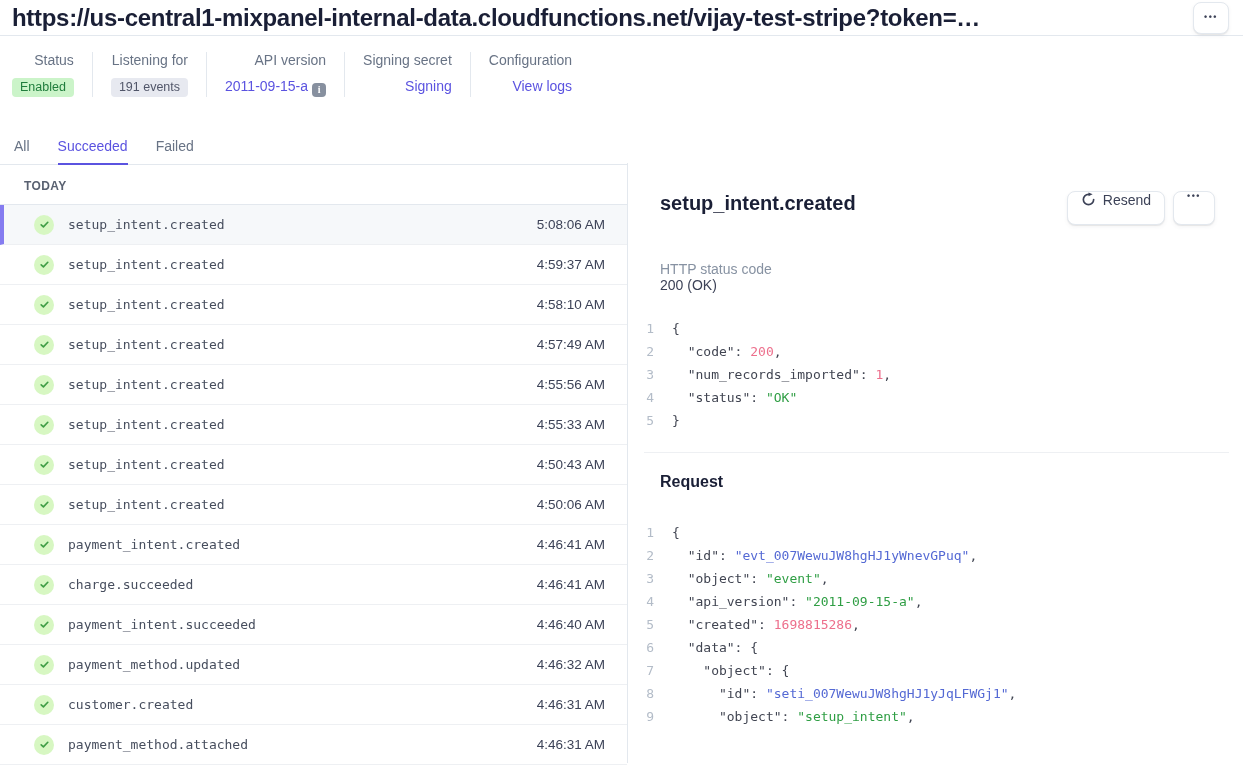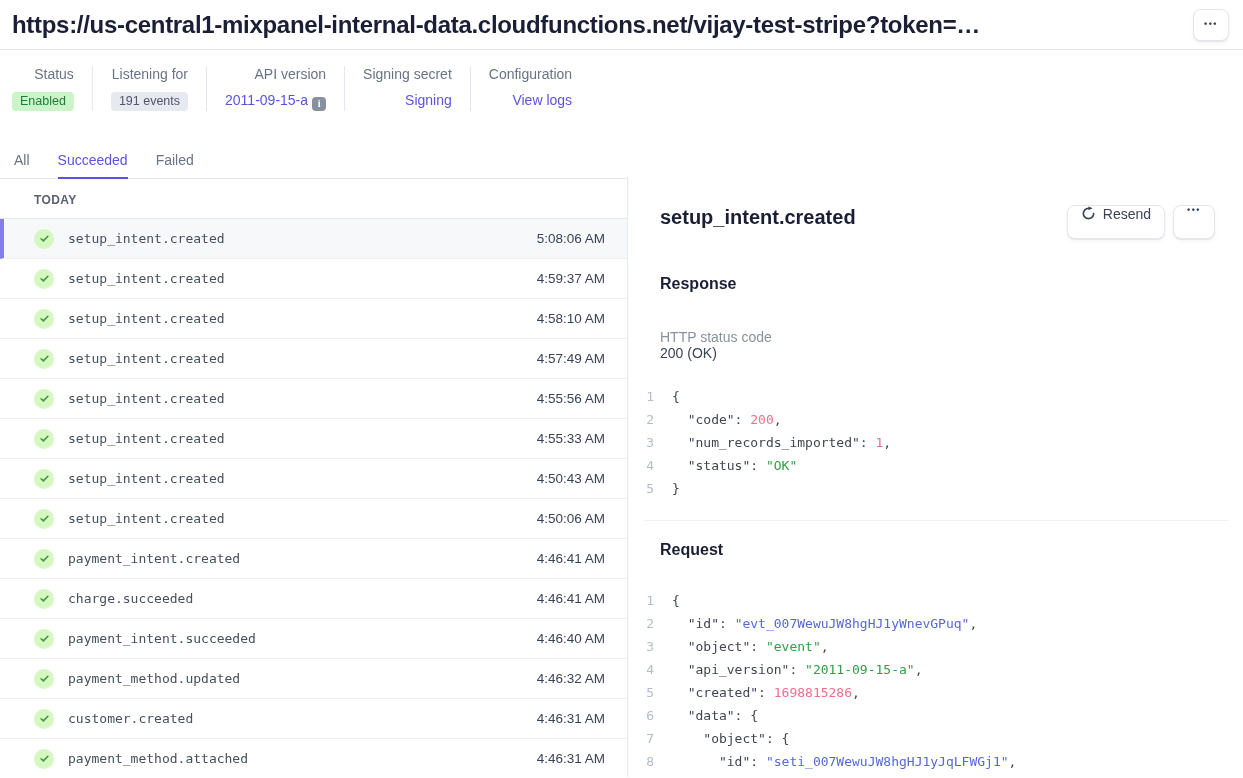--- a/index.html
+++ b/index.html
@@ -1,20 +1,20 @@
 <!DOCTYPE html>
 <html style="--accent: #5b53e0; --selected-border: #857cf0; --selected-row-bg: #f6f8fa; --border: #e3e8ee; --row-border: #eef0f3; --text-dark: #1a1f36; --text-body: #414552; --text-gray: #687385; --text-light-gray: #8792a2; --badge-green-bg: #cbf4c9; --badge-green-text: #1f7d3c; --badge-gray-bg: #e7e9f0; --badge-gray-text: #515669; --check-bg: #d7f7c2; --check-glyph: #3f9d45; --code-number: #ed6f8c; --code-string: #2f9e44; --code-id: #5469d4; --line-number: #b3bcc8;"><head>
 <meta charset="utf-8">
 <style>
   * { margin:0; padding:0; box-sizing:border-box; }
   html,body { width:1243px; height:778px; overflow:hidden; background:#fff;
               font-family:"Liberation Sans", sans-serif; color:var(--text-body,#414552); }
 
   
-  .hdr { height:50px; display:flex; align-items:center; padding:0 14px 0 12px;
+  .hdr { height:36px; display:flex; align-items:center; padding:0 14px 0 12px;
          border-bottom:1px solid var(--border,#e3e8ee); }
   .hdr h1 { flex:1; font-size:24px; font-weight:700; letter-spacing:-0.3px;
             color:var(--text-dark,#1a1f36); white-space:nowrap; overflow:hidden; }
   .icon-btn { background:#fff; border:1px solid var(--border,#e3e8ee); border-radius:8px;
               height:32px; min-width:36px; display:flex; align-items:center; justify-content:center;
               cursor:pointer; box-shadow:0 1px 1px rgba(0,0,0,.07), 0 2px 4px rgba(60,66,87,.06); }
   .dots { font-size:9px; letter-spacing:1.5px; font-weight:700; color:#3c4257; line-height:1; }
 
   
   .meta { display:flex; padding:16px 12px 0 12px; }
@@ -36,21 +36,21 @@
   .right { flex:1; border-left:1px solid var(--border,#e3e8ee); margin-top:30px; overflow:hidden; }
 
   
   .tabs { display:flex; gap:28px; padding-left:14px; border-bottom:1px solid var(--border,#e3e8ee); }
   .tab { font-size:14px; color:var(--text-gray,#687385); padding:5px 0 9px; cursor:pointer; }
   .tab.active { color:var(--accent,#5b53e0); font-weight:500;
                 border-bottom:2px solid var(--accent,#5b53e0); margin-bottom:-1px; }
 
   
   .group-label { font-size:12px; font-weight:600; letter-spacing:.4px; color:#596171;
-                 padding:14px 0 11px 34px; border-bottom:1px solid var(--border,#e3e8ee); }
+                 padding:14px 0 11px 24px; border-bottom:1px solid var(--border,#e3e8ee); }
   .row { height:40px; display:flex; align-items:center; padding:0 22px 0 34px;
          border-bottom:1px solid var(--row-border,#eef0f3); cursor:pointer; }
   .row.selected { background:var(--selected-row-bg,#f6f8fa);
                   border-left:4px solid var(--selected-border,#857cf0); padding-left:30px; }
   .check { width:20px; height:20px; border-radius:50%; background:var(--check-bg,#d7f7c2);
            display:flex; align-items:center; justify-content:center; flex:none; margin-right:14px; }
   .ev-name { font-family:"DejaVu Sans Mono", monospace; font-size:13px; color:#474e5e; }
   .ev-time { margin-left:auto; font-size:13.5px; color:#3c4257; }
 
   
@@ -261,21 +261,20 @@
               <polygon points="8,0.4 12.4,2.5 8,4.6" fill="#3c4257"></polygon>
             </svg>
             <span>Resend</span>
           </button>
           <button class="btn">
             <span class="dots">•••</span>
           </button>
         </div>
       </div>
 
-      <h3 class="section-h resp-h">Response</h3>
       <div class="kv">
         <span class="kv-label">HTTP status code</span>
         <span class="kv-value">200 (OK)</span>
       </div>
       <div class="code-block">
           <div class="code-line"><span class="ln">1</span><span class="c-p">{</span></div>
           <div class="code-line"><span class="ln">2</span><span class="c-p">  "code": </span><span class="c-n">200</span><span class="c-p">,</span></div>
           <div class="code-line"><span class="ln">3</span><span class="c-p">  "num_records_imported": </span><span class="c-n">1</span><span class="c-p">,</span></div>
           <div class="code-line"><span class="ln">4</span><span class="c-p">  "status": </span><span class="c-s">"OK"</span></div>
           <div class="code-line"><span class="ln">5</span><span class="c-p">}</span></div>

